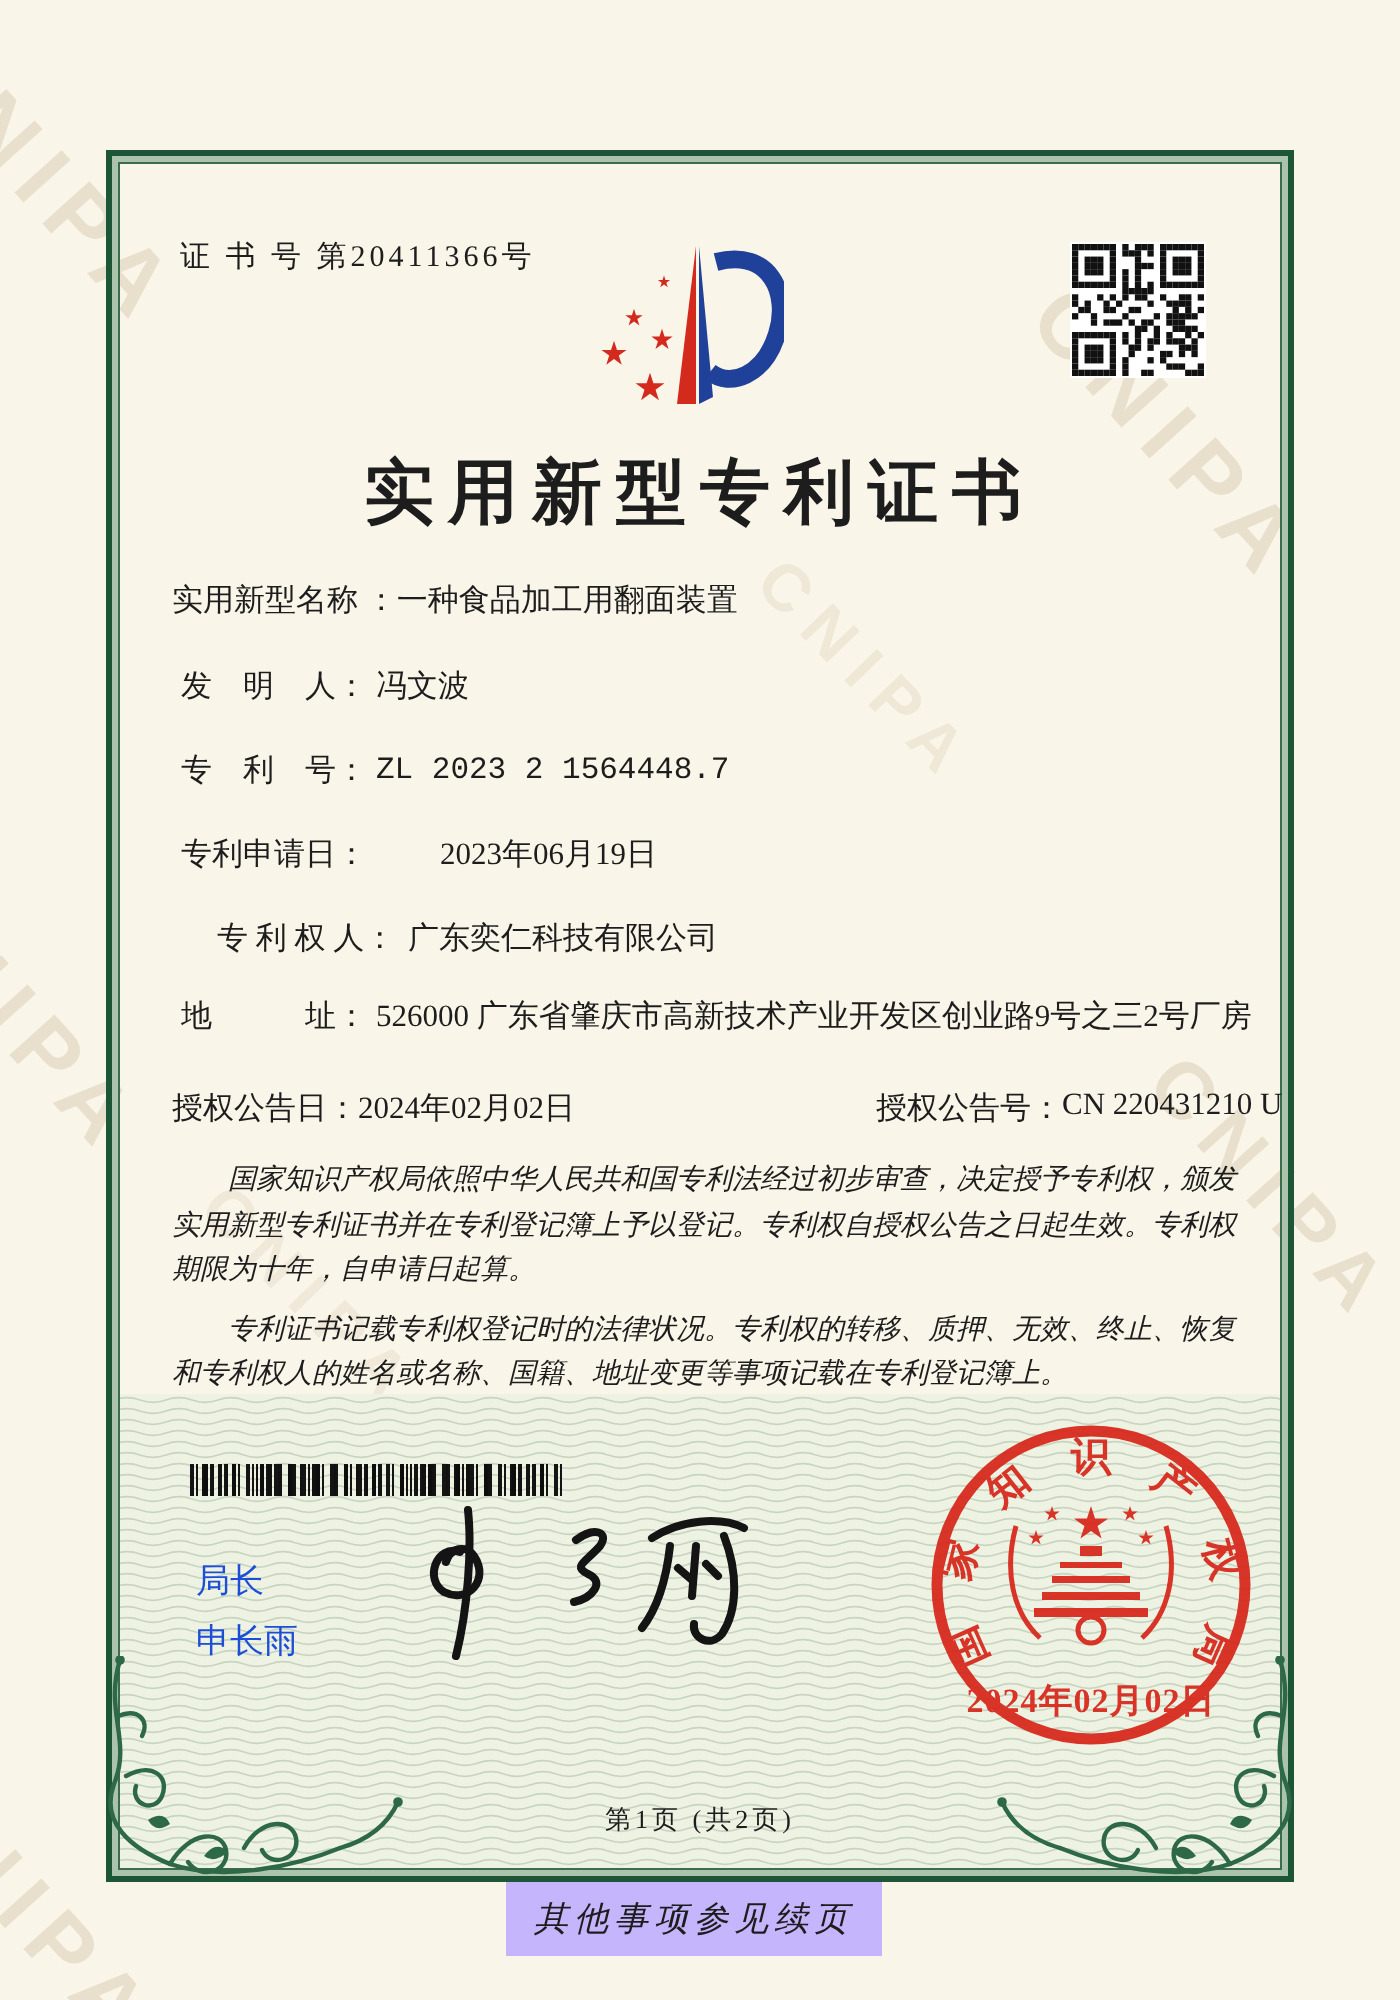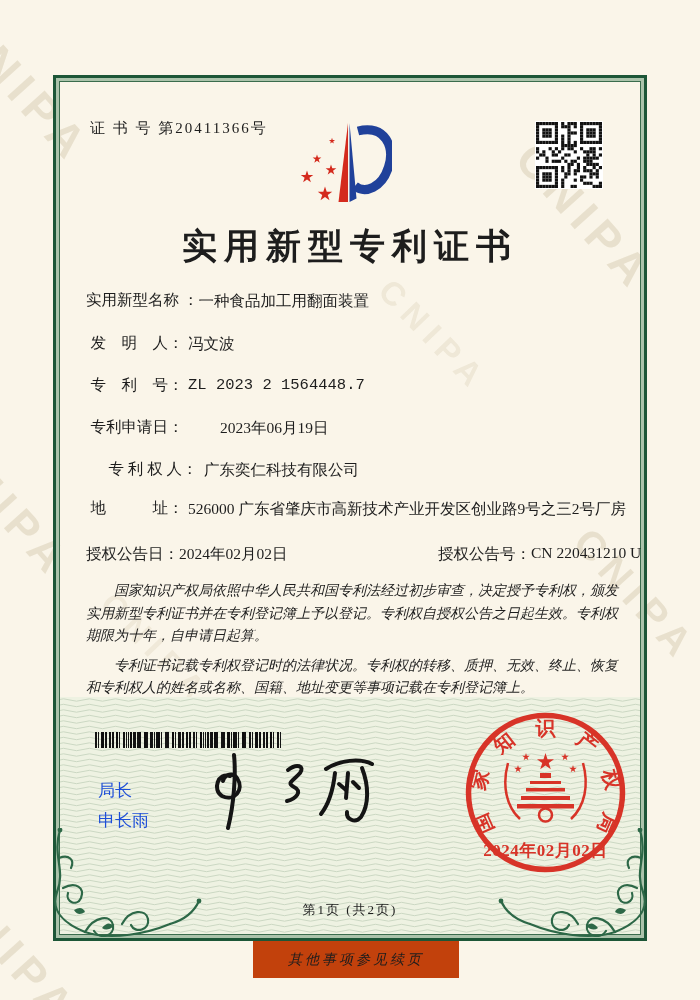--- a/index.html
+++ b/index.html
@@ -35,23 +35,23 @@
       repeating-linear-gradient(90deg,#141414 0 2px,transparent 2px 3px,#141414 3px 4px,transparent 4px 7px,#0d0d0d 7px 9px,transparent 9px 10px,#141414 10px 11px,transparent 11px 14px),
       repeating-linear-gradient(90deg,#111 0 1px,transparent 1px 6px,#111 6px 8px,transparent 8px 11px);
   }
   .signer{position:absolute;left:98px;font-family:"Liberation Sans","DejaVu Sans",sans-serif;font-size:17px;color:#1d4ed8;}
   .signer.t1{top:779px;}
   .signer.t2{top:809px;}
   .sig{position:absolute;left:200px;top:742px;}
   .seal{position:absolute;left:458px;top:705px;}
   .page-num{position:absolute;left:0;right:0;top:901px;text-align:center;font-size:13px;letter-spacing:2px;}
   .note{
-    position:absolute;left:253px;top:941px;width:206px;height:37px;z-index:3;background:#c2410c;
+    position:absolute;left:253px;top:941px;width:188px;height:37px;z-index:3;background:#c4b5fd;
     display:flex;align-items:center;justify-content:center;
-    font-size:14px;font-style:italic;letter-spacing:3px;
+    font-size:17px;font-style:italic;letter-spacing:3px;
   }
   .flourish{position:absolute;z-index:2;}
   .fl-left{left:50px;top:828px;}
   .fl-right{right:50px;top:828px;transform:scaleX(-1);}
 </style>
 </head>
 <body>
 
 <div class="page">
 

